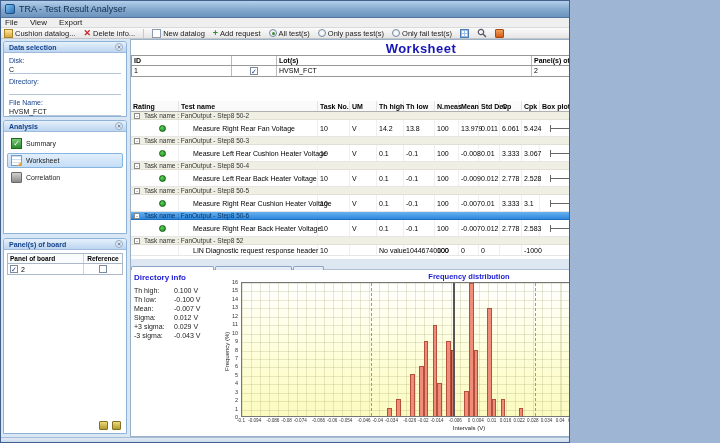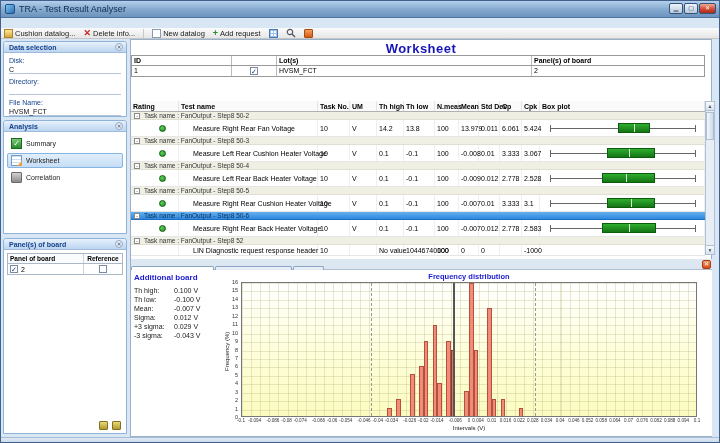--- a/index.html
+++ b/index.html
@@ -1,17 +1,17 @@
 <!DOCTYPE html>
 <html><head>
 <meta charset="utf-8">
 <style>
   html,body{margin:0;padding:0;background:#9eb6d4;}
   *{box-sizing:border-box;}
-  #window{position:relative;width:720px;height:443px;overflow:hidden;
+  #window{position:relative;width:570px;height:443px;overflow:hidden;
     font-family:"Liberation Sans",sans-serif;background:#d9e6f4;
     border:1px solid #41618c;}
 
   
   .titlebar{position:absolute;left:0;top:0;width:720px;height:17px;
     background:linear-gradient(#b4cfeb,#86abd0 50%,#6b93bd);border-bottom:1px solid #51759e;}
   .appicon{position:absolute;left:4px;top:3px;width:10px;height:10px;border-radius:2px;
     background:linear-gradient(135deg,#7fc4f0,#2b6fb4);border:1px solid #1d4f85;}
   .apptitle{position:absolute;left:18px;top:3px;font-size:9px;color:#122c4e;}
   .winbtns{position:absolute;right:5px;top:2px;display:flex;gap:1px;}
@@ -154,39 +154,58 @@
   <div class="titlebar">
     <div class="appicon"></div>
     <div class="apptitle">TRA - Test Result Analyser</div>
     <div class="winbtns">
       <div class="tbtn">▁</div>
       <div class="tbtn">▢</div>
       <div class="tbtn close">✕</div>
     </div>
   </div>
 
+  <div class="menubar">
+      <div class="mitem">File</div>
+      <div class="mitem">View</div>
+      <div class="mitem">Export</div>
+    </div>
 
   <div class="toolbar">
     <div class="tb-item">
       <span class="ico ico-import"></span>
       <span class="tb-lbl">Cushion datalog...</span>
     </div>
     <div class="tb-item">
       <span class="ico ico-delete">✕</span>
       <span class="tb-lbl">Delete info...</span>
     </div>
     <div class="tsep"></div>
     <div class="tb-item">
       <span class="ico ico-new"></span>
       <span class="tb-lbl">New datalog</span>
     </div>
     <div class="tb-item">
       <span class="ico ico-add">+</span>
       <span class="tb-lbl">Add request</span>
     </div>
+    <div class="tb-item" style="gap:8px;">
+        <div class="tb-item">
+          <div class="rd on" style="width: 8px;"></div>
+          <div class="tb-lbl">All test(s)</div>
+        </div>
+        <div class="tb-item">
+          <div class="rd" style="width: 8px;"></div>
+          <div class="tb-lbl">Only pass test(s)</div>
+        </div>
+        <div class="tb-item">
+          <div class="rd" style="width: 8px;"></div>
+          <div class="tb-lbl">Only fail test(s)</div>
+        </div>
+      </div>
     <span class="ico ico-grid"></span>
     <svg width="10" height="10">
       <circle cx="4" cy="4" r="2.7" fill="none" stroke="#556" stroke-width="1.2"></circle>
       <line x1="6" y1="6" x2="9" y2="9" stroke="#556" stroke-width="1.4"></line>
     </svg>
     <span class="ico ico-orange"></span>
   </div>
 
   <div class="panel" style="top:40px;height:76px;">
     <div class="phead">
@@ -438,21 +457,21 @@
   <div class="sb">
     <div class="ar">▲</div>
     <div class="thumb"></div>
     <div class="ar dn">▼</div>
   </div>
 
   <div class="tabstrip"><div class="tab act">Frequency distribution</div><div class="tab">Measure distribution</div><div class="tab">Table</div></div>
   <div class="xbadge" style="left:701px;top:259px;">✕</div>
 
   <div class="bottompanel">
-    <div class="ai-title">Additional board</div>
+    <div class="ai-title">Directory info</div>
     <div class="ai-lines">
         <div class="ai-line">
           <div class="al">Th high:</div>
           <div class="av">0.100 V</div>
         </div>
         <div class="ai-line">
           <div class="al">Th low:</div>
           <div class="av">-0.100 V</div>
         </div>
         <div class="ai-line">

